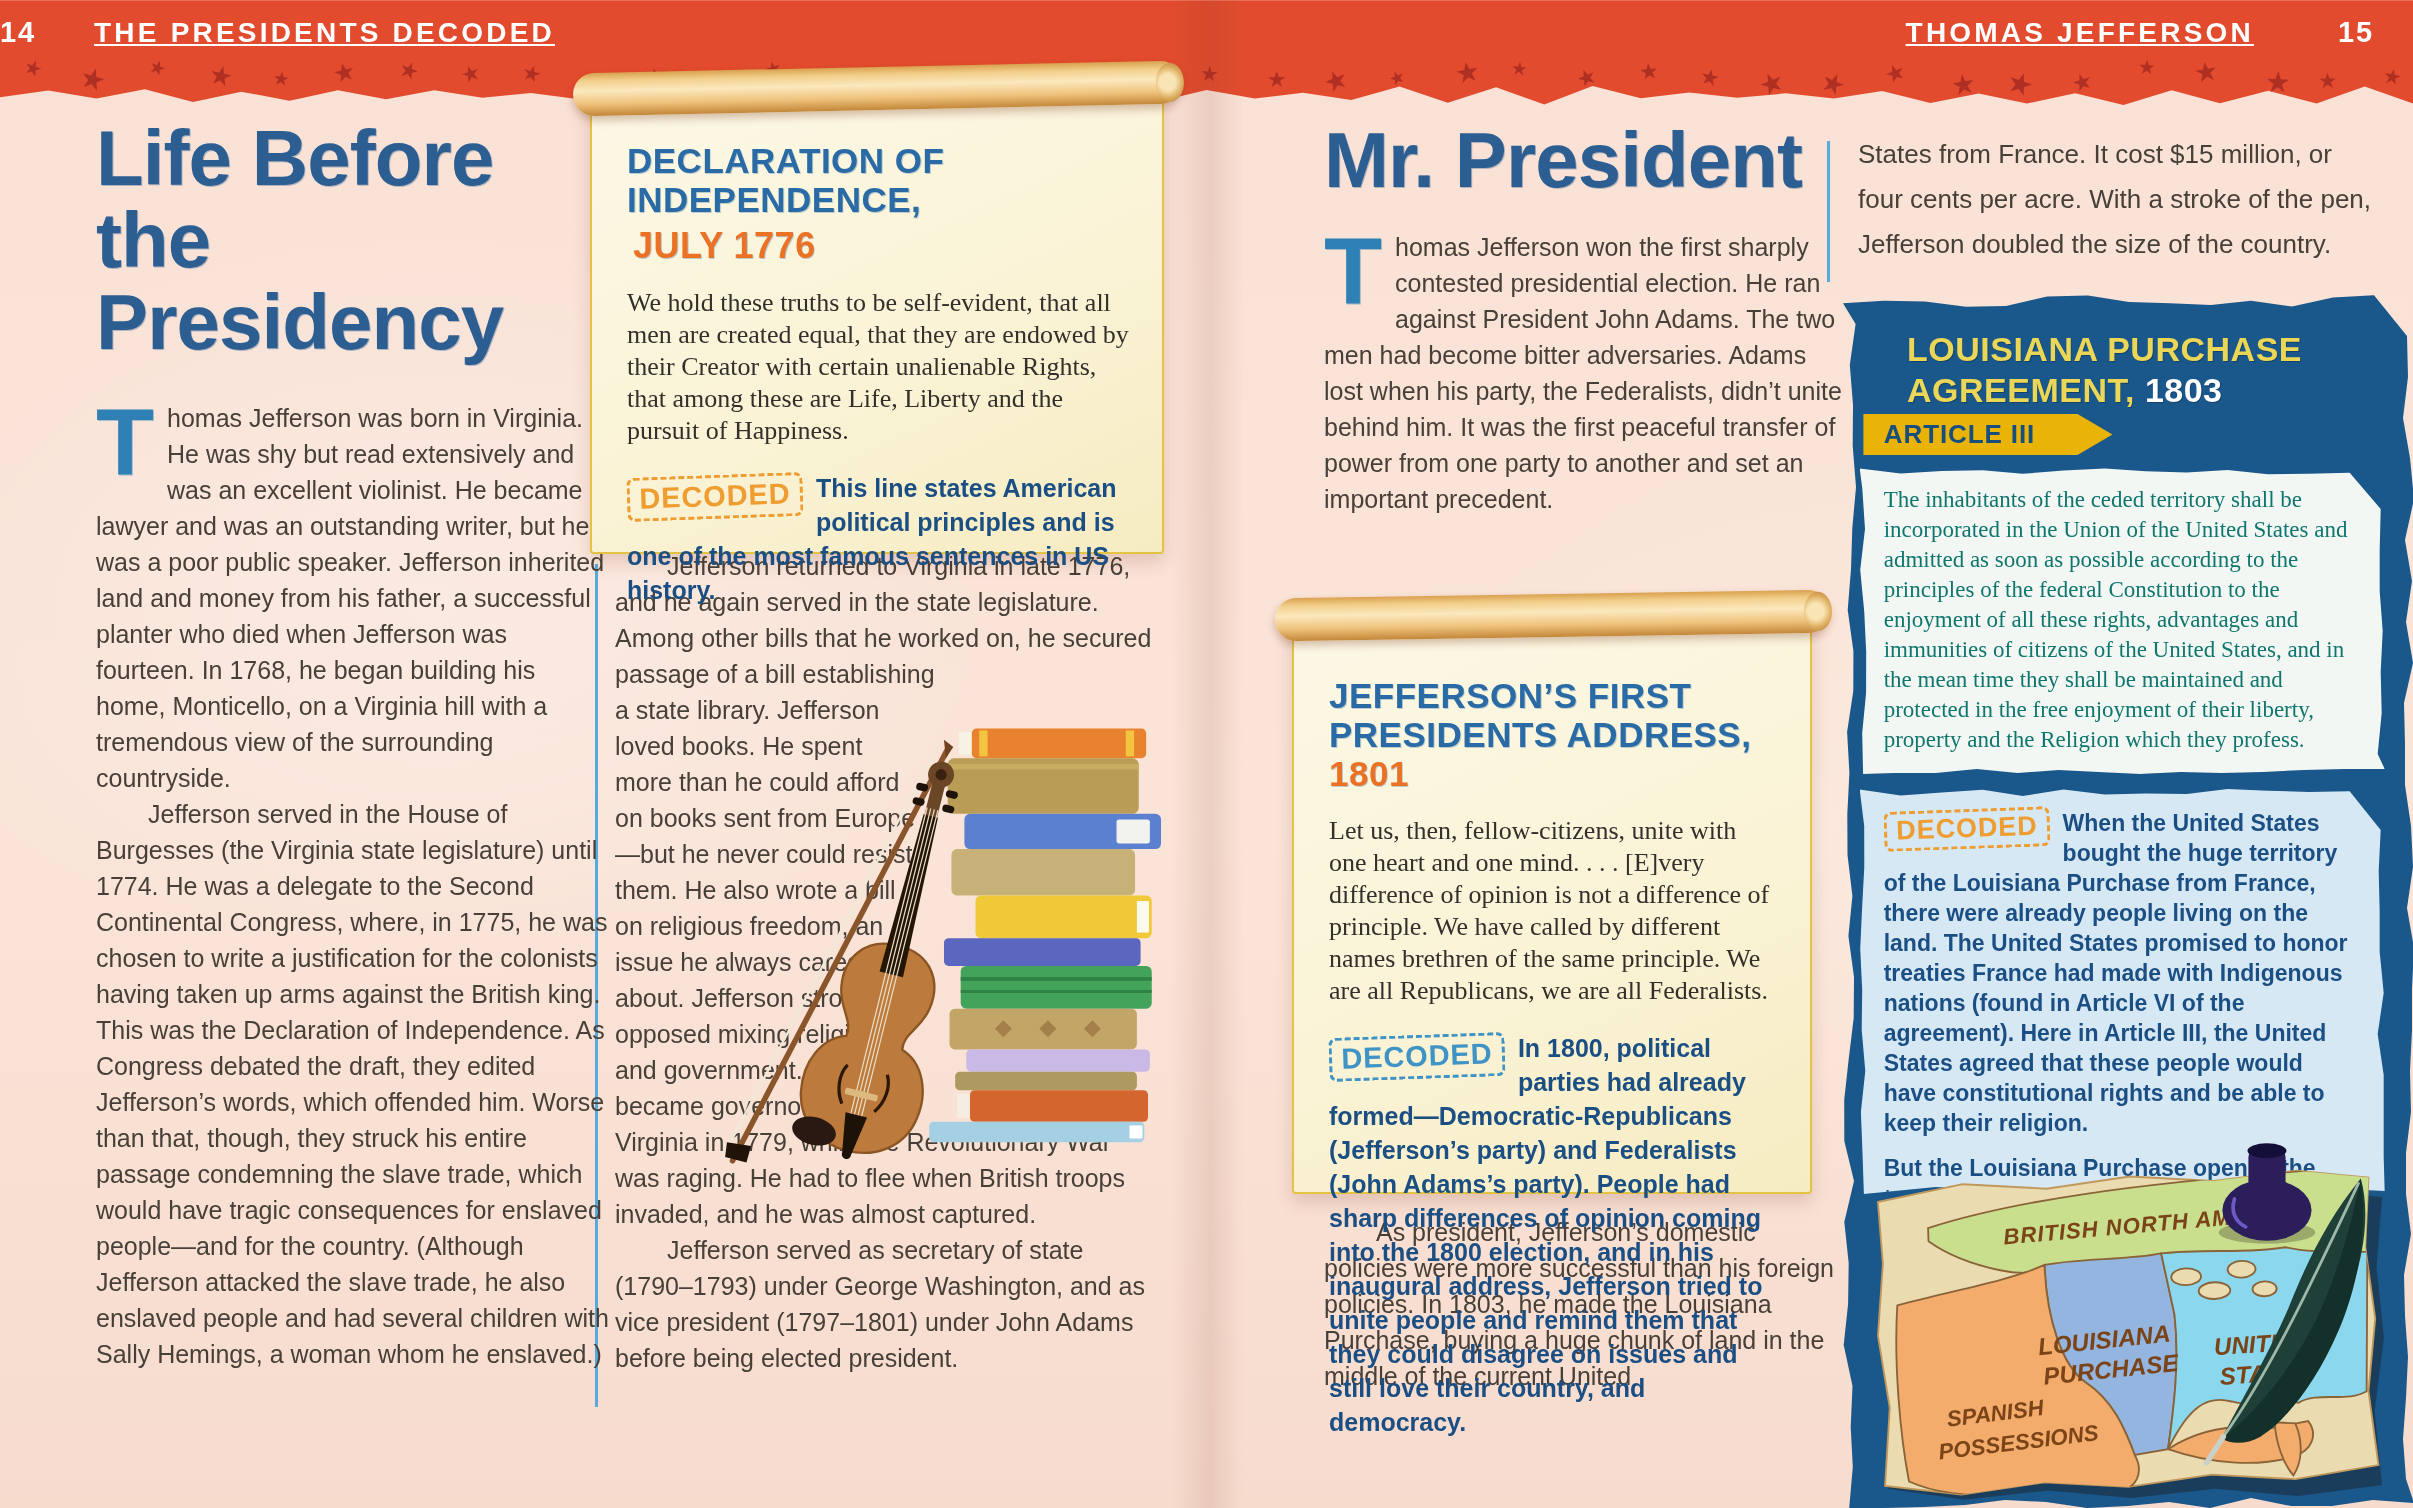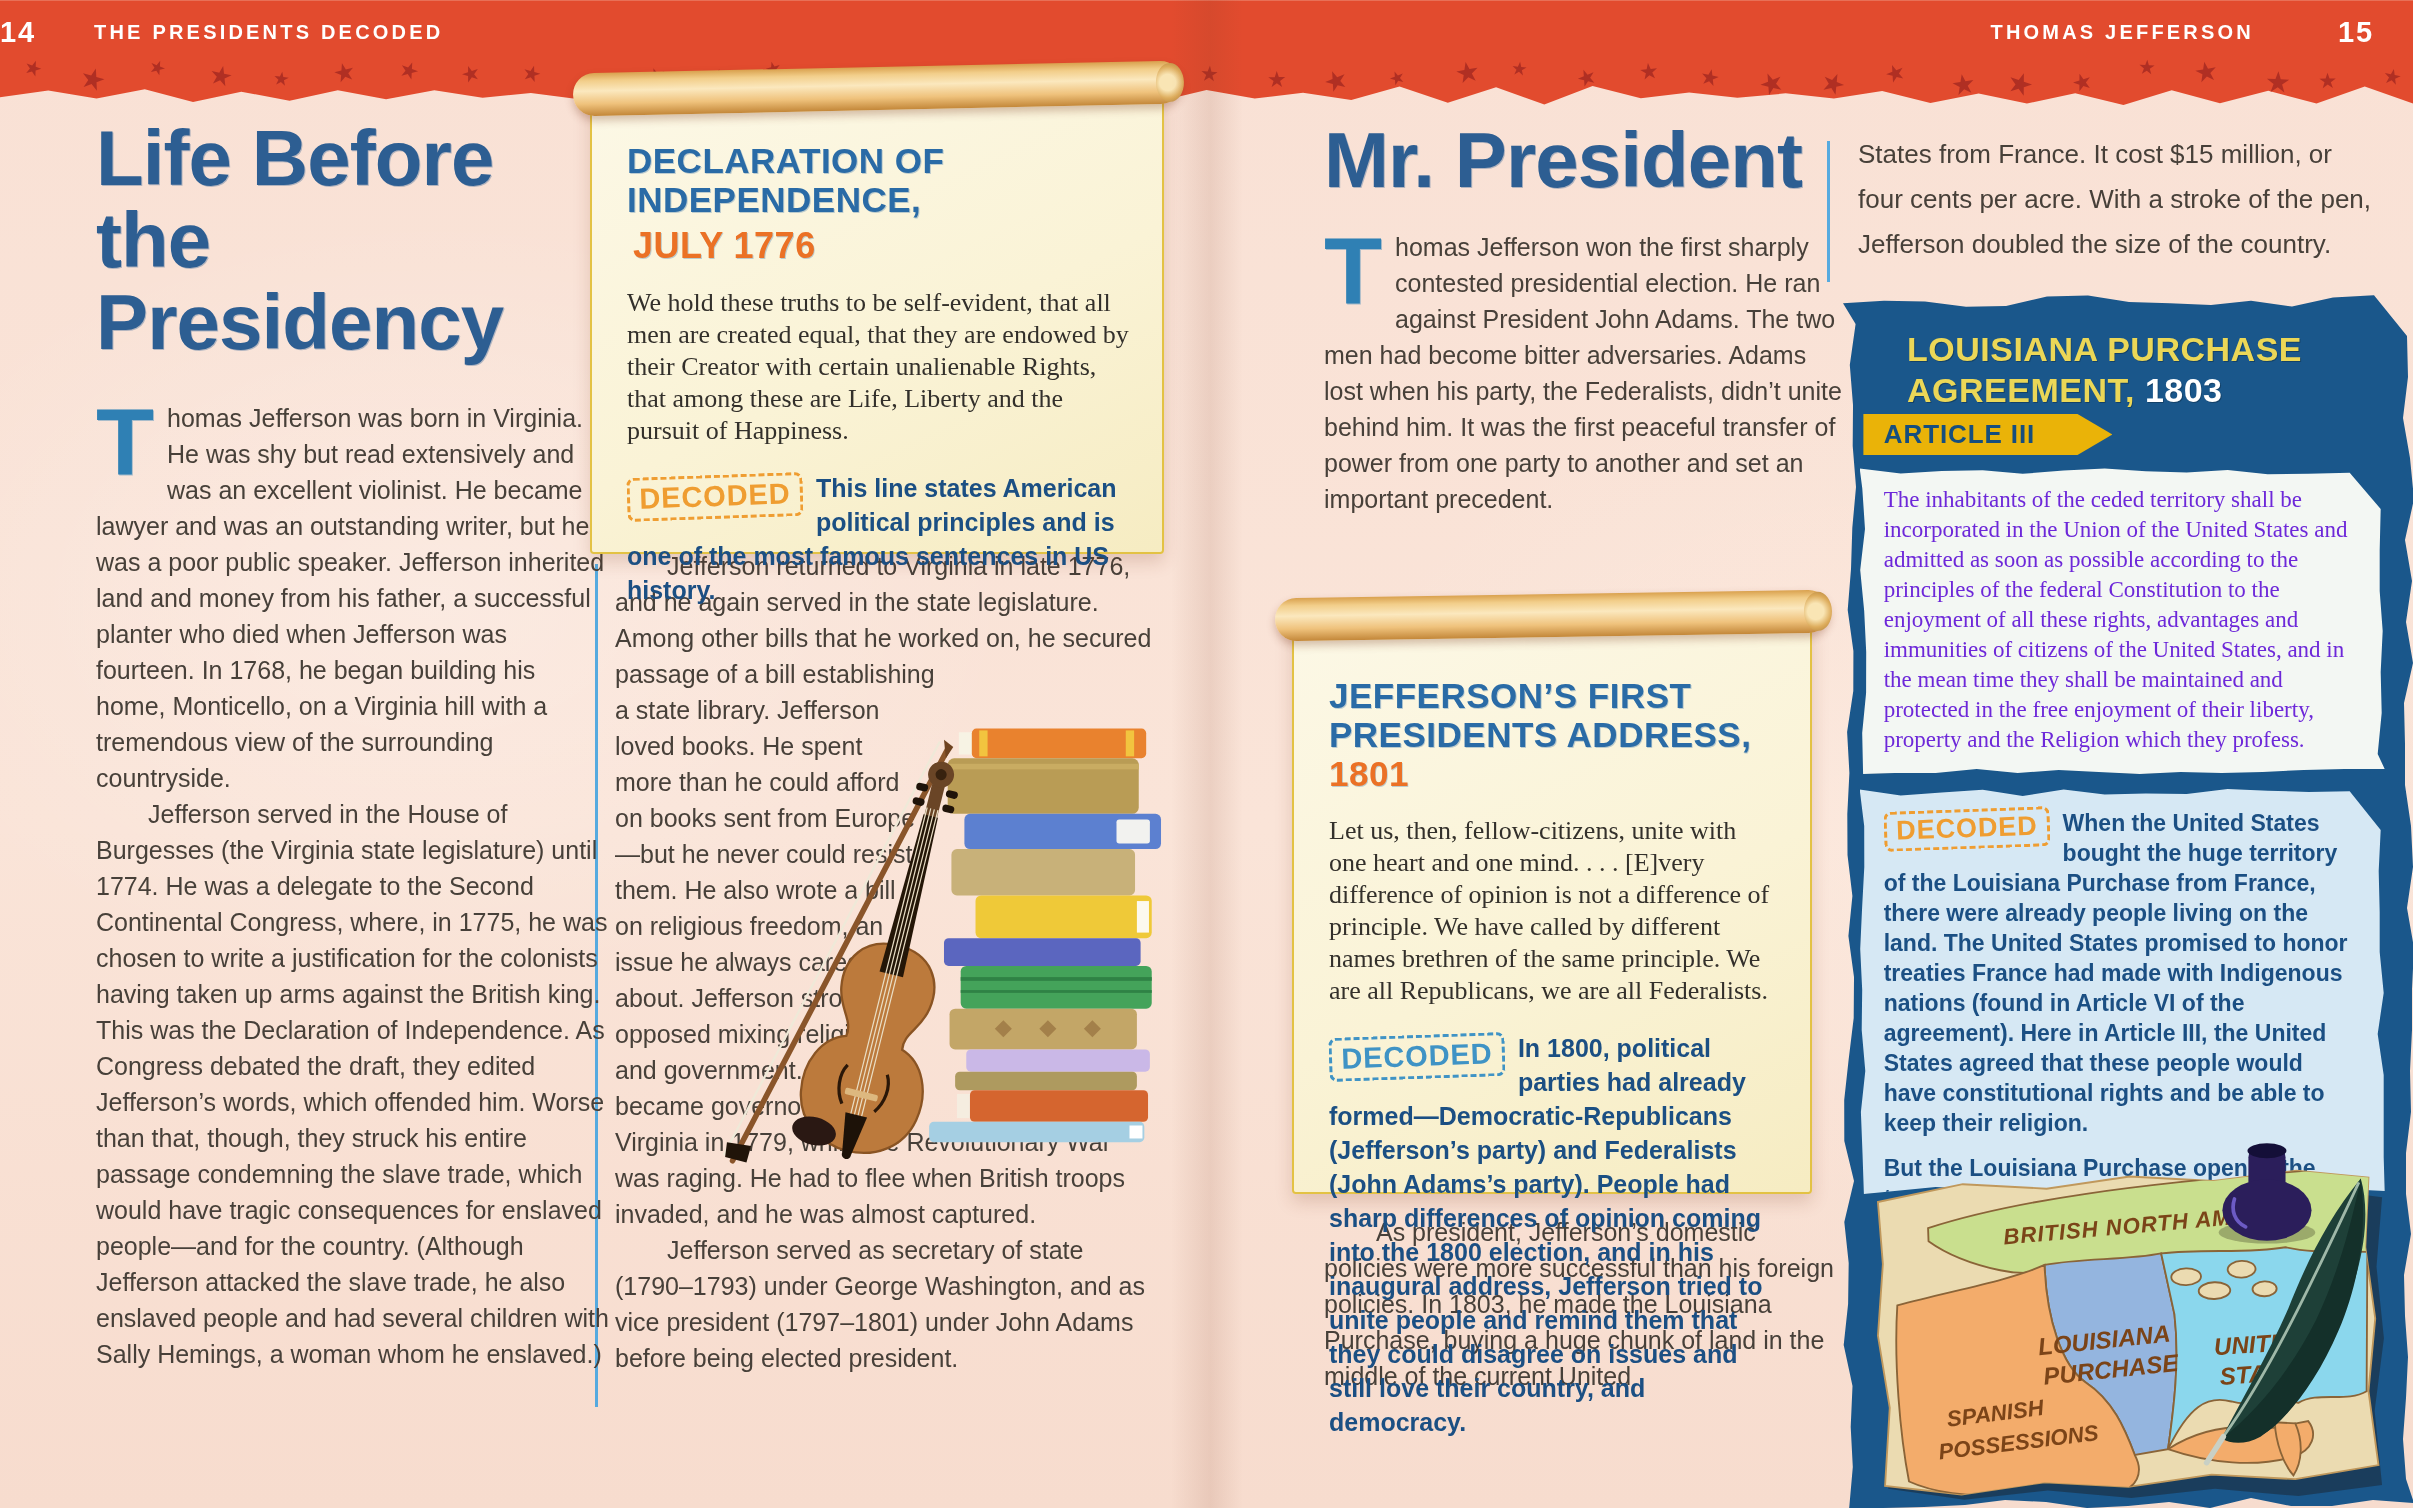--- a/index.html
+++ b/index.html
@@ -7,21 +7,21 @@
     background:#FAE2D7;
     background-image:radial-gradient(835px 557px at 18% 40%, rgba(255,255,255,.25), rgba(255,255,255,0) 70%),
                      radial-gradient(835px 650px at 78% 55%, rgba(255,240,230,.35), rgba(255,255,255,0) 70%),
                      linear-gradient(180deg,#F9E1D5 0%,#FAE4D8 55%,#F7DCCE 100%);
     font-family:"Liberation Sans",sans-serif;color:#474039;}
   
   .banner-svg{position:absolute;left:0;top:0;z-index:2;}
   .banner-text{position:absolute;left:0;top:0;width:2413px;height:65px;z-index:4;
     display:flex;align-items:center;color:#fff;font-weight:bold;}
   .banner-text .pn{font-size:29px;letter-spacing:1.9px;}
-  .banner-text .bt{font-size:20px;letter-spacing:3.2px;}
+  .banner-text .bt{font-size:28px;letter-spacing:3.2px;text-decoration:underline;}
   #pn-left{}
   #bt-left{margin-left:58px;}
   #bt-right{margin-left:auto;}
   #pn-right{margin-left:84px;margin-right:39px;}
   .stars{position:absolute;left:0;top:0;width:2413px;height:102px;z-index:3;pointer-events:none;}
   .stars span{position:absolute;color:#B02F23;}
   
   .divider{position:absolute;width:2.8px;background:#56AADF;z-index:1;}
   #div-mid{left:595px;top:564px;height:843px;}
   #div-right{left:1827px;top:141px;height:141px;}
@@ -75,21 +75,21 @@
     box-shadow:0 5.6px 15px rgba(60,20,10,.25);}
   .panel-title{position:absolute;left:52px;top:22px;margin:12px;font-size:34px;line-height:41px;font-weight:bold;
     letter-spacing:0.5px;color:#EBD757;text-shadow:0.9px 0.9px 0 rgba(0,0,0,.25);}
   .panel-title .pdate{color:#FFFFFF;}
   .article-tab{position:absolute;left:20.4px;top:119px;width:249px;height:41px;background:#eab308;
     clip-path:polygon(0 0,86% 0,100% 50%,86% 100%,0 100%);display:flex;align-items:center;}
   .article-tab span{margin-left:20.4px;font-size:26px;font-weight:bold;letter-spacing:0.9px;color:#164E7E;}
   .paper-white{position:absolute;left:16.7px;top:173px;width:525px;height:306px;background:#F3F7F3;
     box-shadow:0 3.7px 9.3px rgba(0,0,0,.3);}
   .paper-white p{margin:0;padding:16.7px 24px;font-family:"Liberation Serif",serif;font-size:23px;
-    line-height:30px;color:#6d28d9;}
+    line-height:30px;color:#0f766e;}
   .paper-blue{position:absolute;left:16.7px;top:494px;width:525px;height:405px;background:#D6E8F4;
     box-shadow:0 3.7px 9.3px rgba(0,0,0,.3);}
   .paper-blue .inner{padding:18.6px 24px;font-size:23px;line-height:30px;color:#1B4F83;font-weight:bold;}
   .paper-blue p{margin:0;}
   .paper-blue p + p{margin-top:15px;}
   .paper-blue .stamp{font-size:27px;margin-top:1.9px;}
   .map-svg{position:absolute;left:9.3px;top:826px;}
   .serif-ital{font-family:"Liberation Sans",sans-serif;font-style:italic;font-weight:bold;}
   .clearfix::after{content:"";display:block;clear:both;}
 </style>

